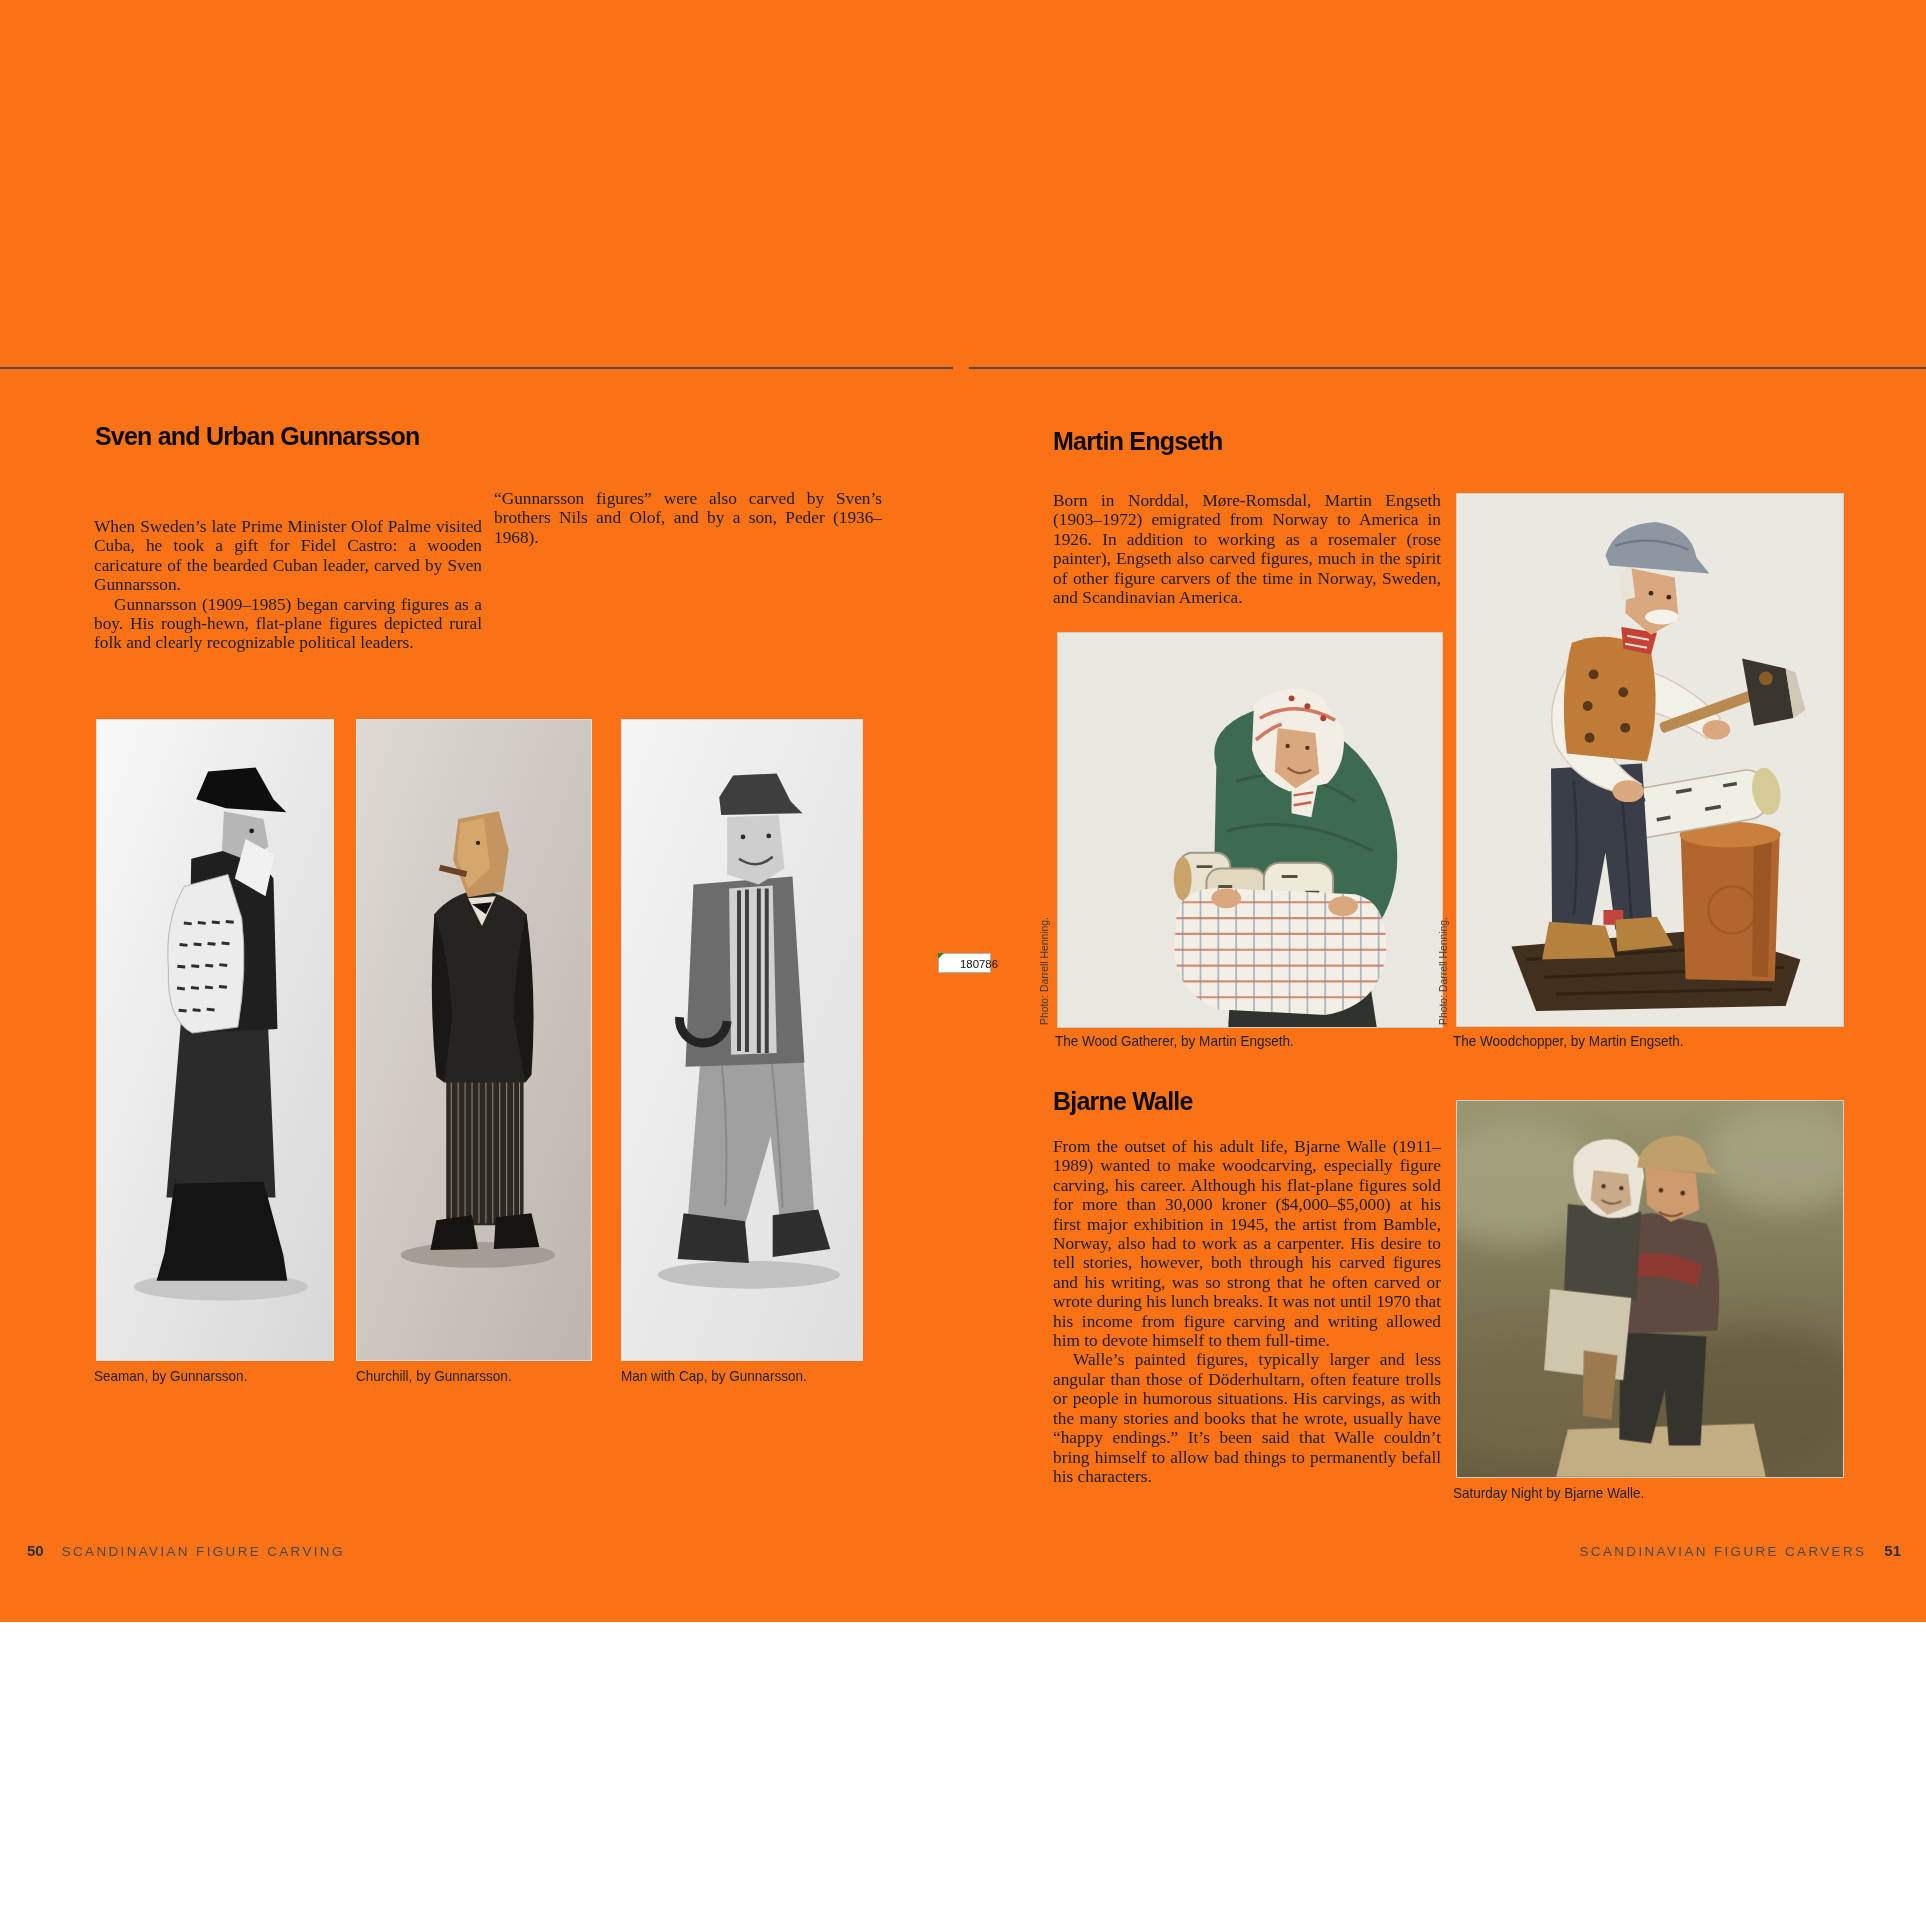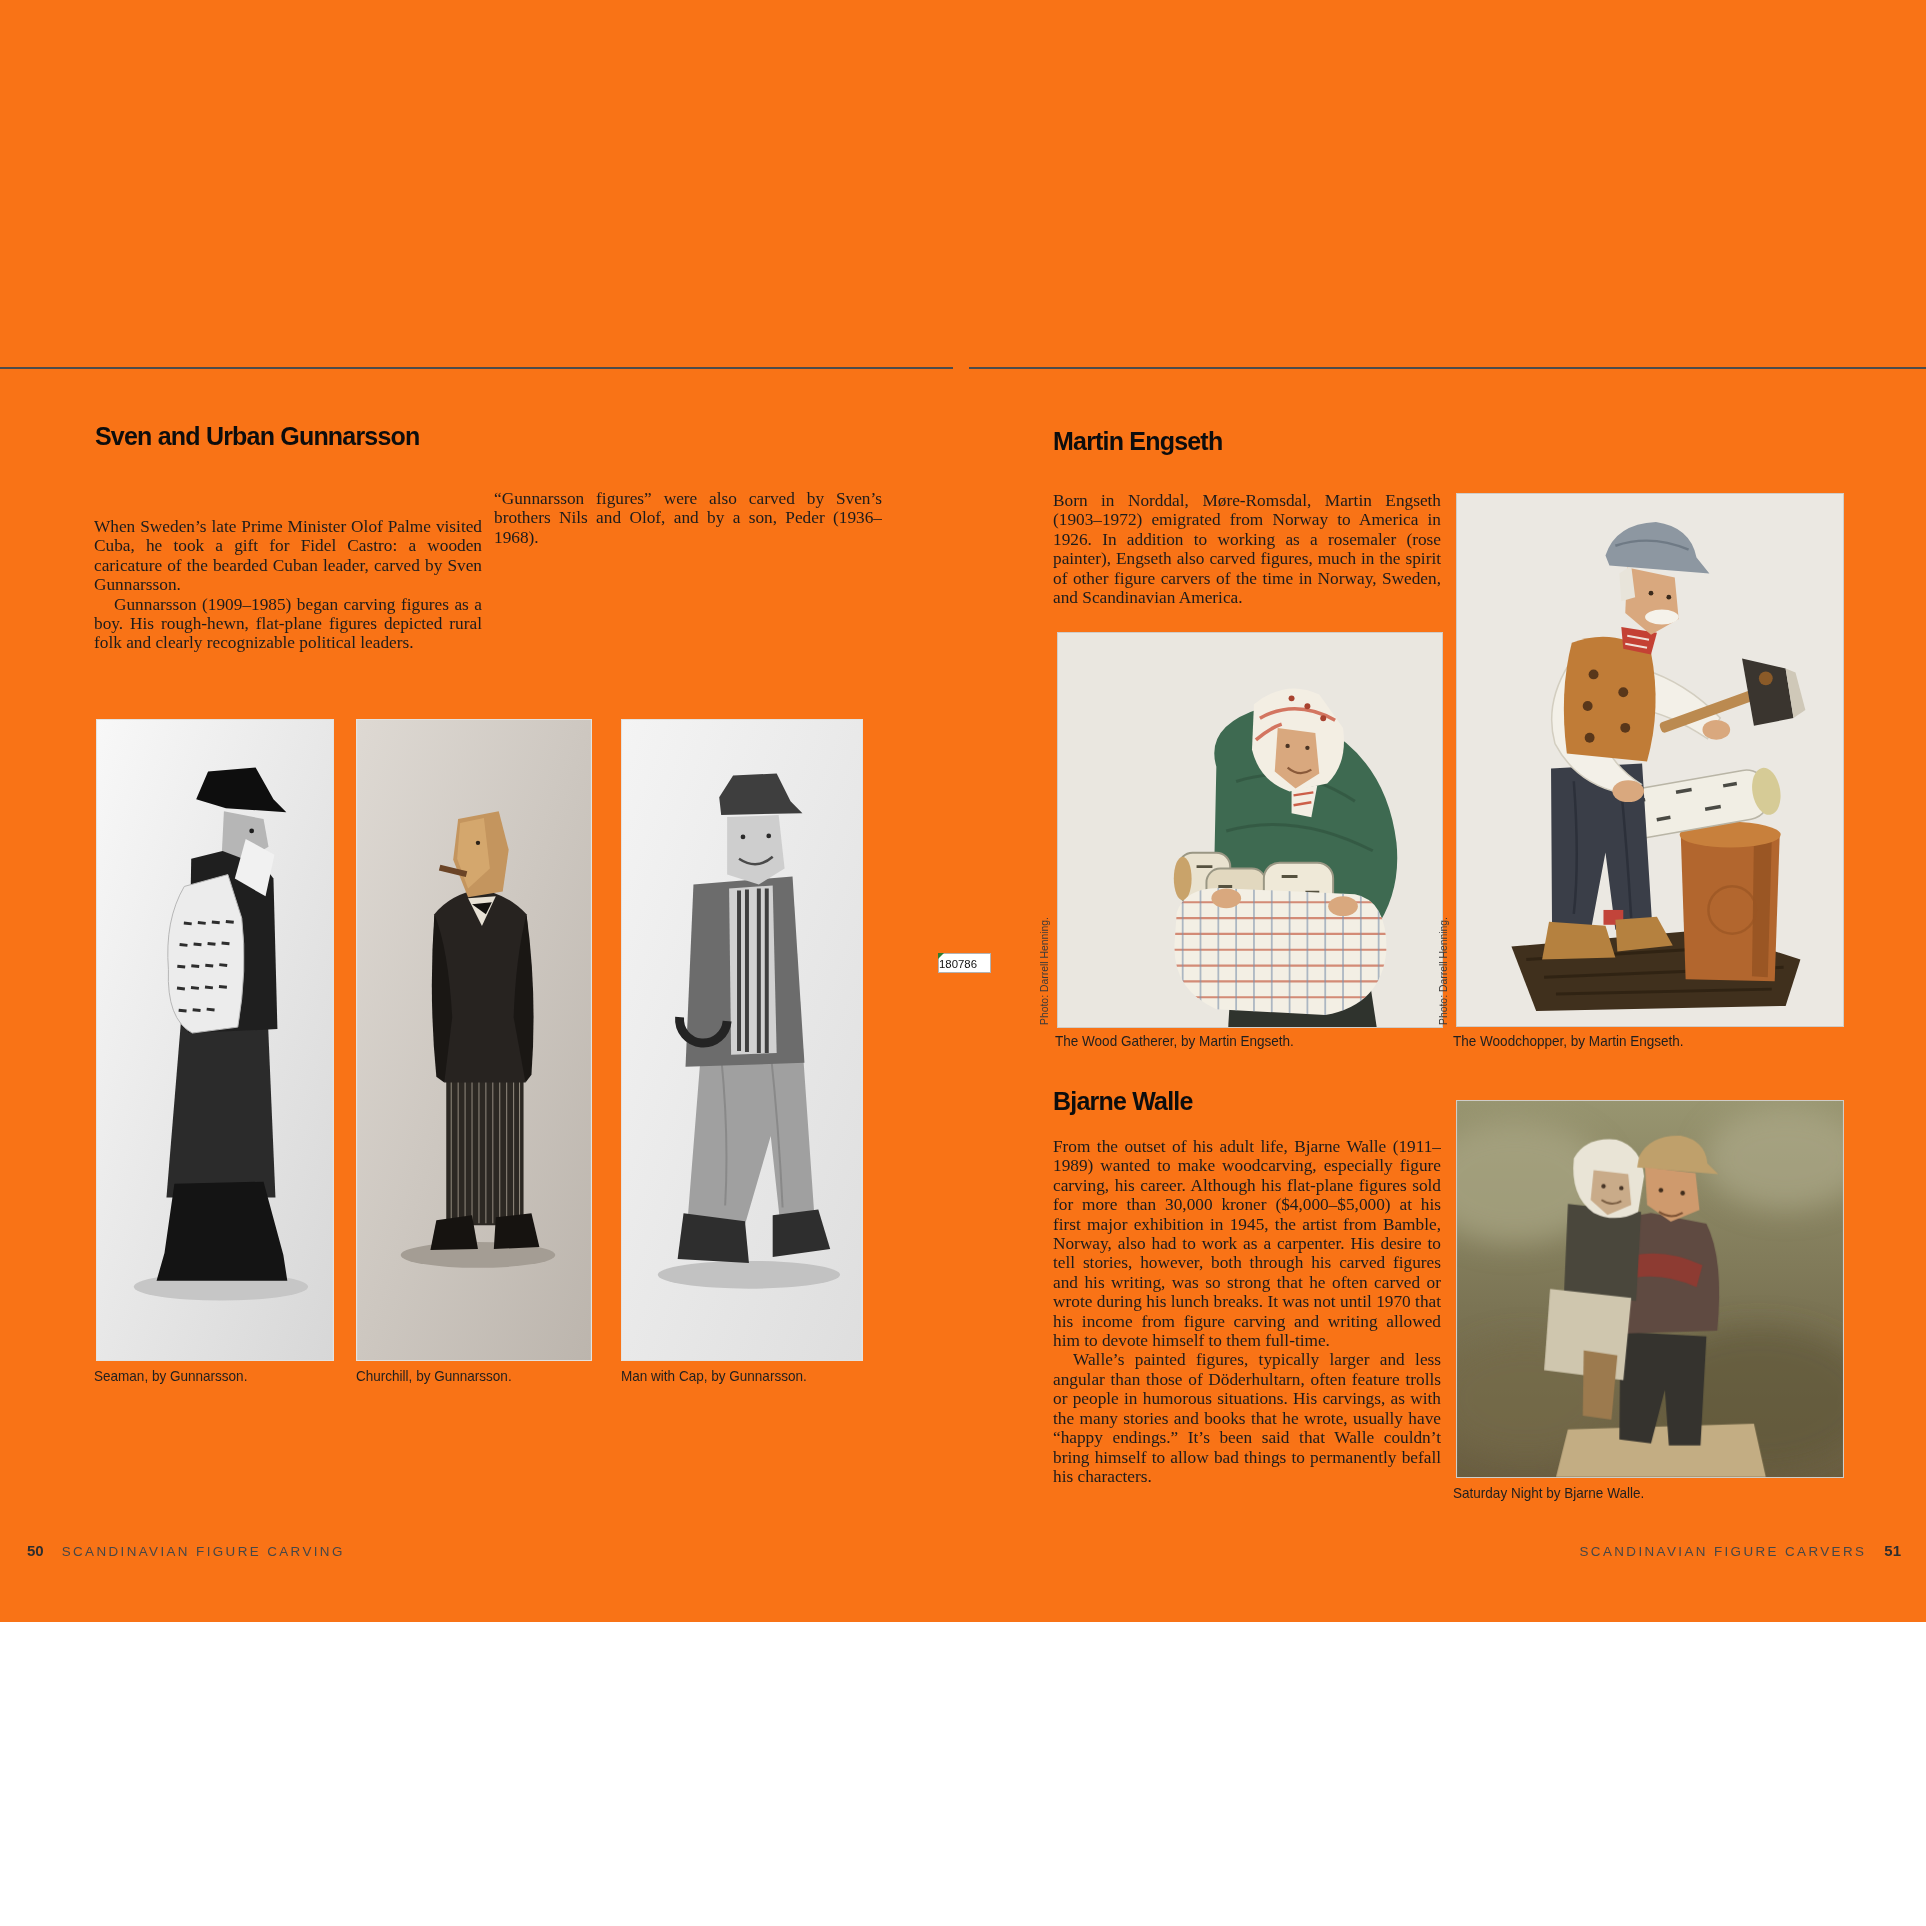--- a/index.html
+++ b/index.html
@@ -24,21 +24,21 @@
   .photo-color{border:1px solid #cfcdc8;}
 
   .caption{position:absolute;font-family:"Liberation Sans", sans-serif;font-size:14.4px;
            color:#1f1f1f;white-space:nowrap;transform:scaleX(0.94);transform-origin:left top;}
 
   .credit{position:absolute;font-family:"Liberation Sans", sans-serif;font-size:10.4px;
           color:#3a3a3a;white-space:nowrap;transform:rotate(-90deg);transform-origin:0 0;}
 
   .tag-box{position:absolute;left:938px;top:953px;width:53px;height:20px;background:#ffffff;
            border:1px solid #b3b3b3;font-family:"Liberation Sans", sans-serif;font-size:11.4px;
-           line-height:20px;padding-left:0;color:#111;box-sizing:border-box;}
+           line-height:20px;padding-left:21px;color:#111;box-sizing:border-box;}
   .tag-corner{position:absolute;left:-1px;top:-1px;width:0;height:0;
               border-top:6px solid #2e7d32;border-right:6px solid transparent;}
 
   .footer{position:absolute;top:1542px;display:flex;align-items:baseline;gap:18px;
           font-family:"Liberation Sans", sans-serif;}
   .footer .pagenum{font-size:15px;font-weight:bold;color:#2e2e2e;letter-spacing:0;}
   .footer .ftitle{font-size:13.4px;letter-spacing:2.4px;color:#474747;}
   .footer-left{left:27px;}
   .footer-right{right:26px;}
 </style>

